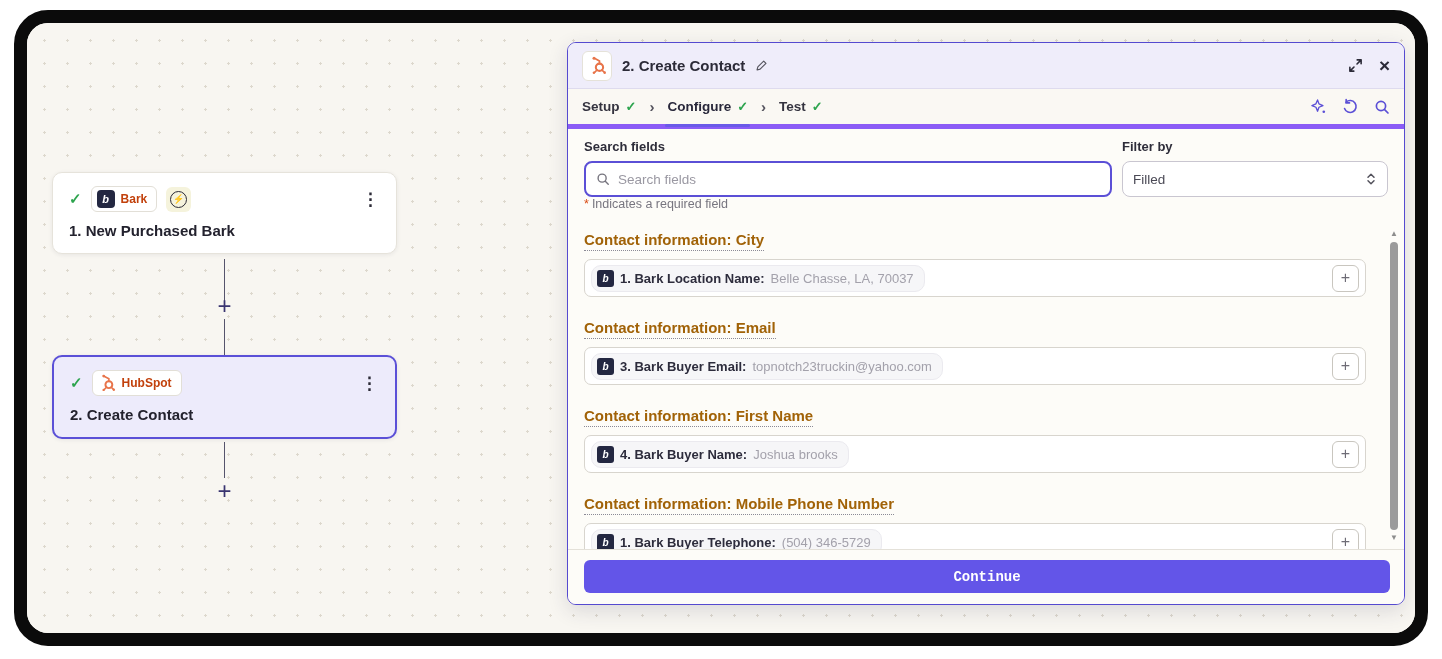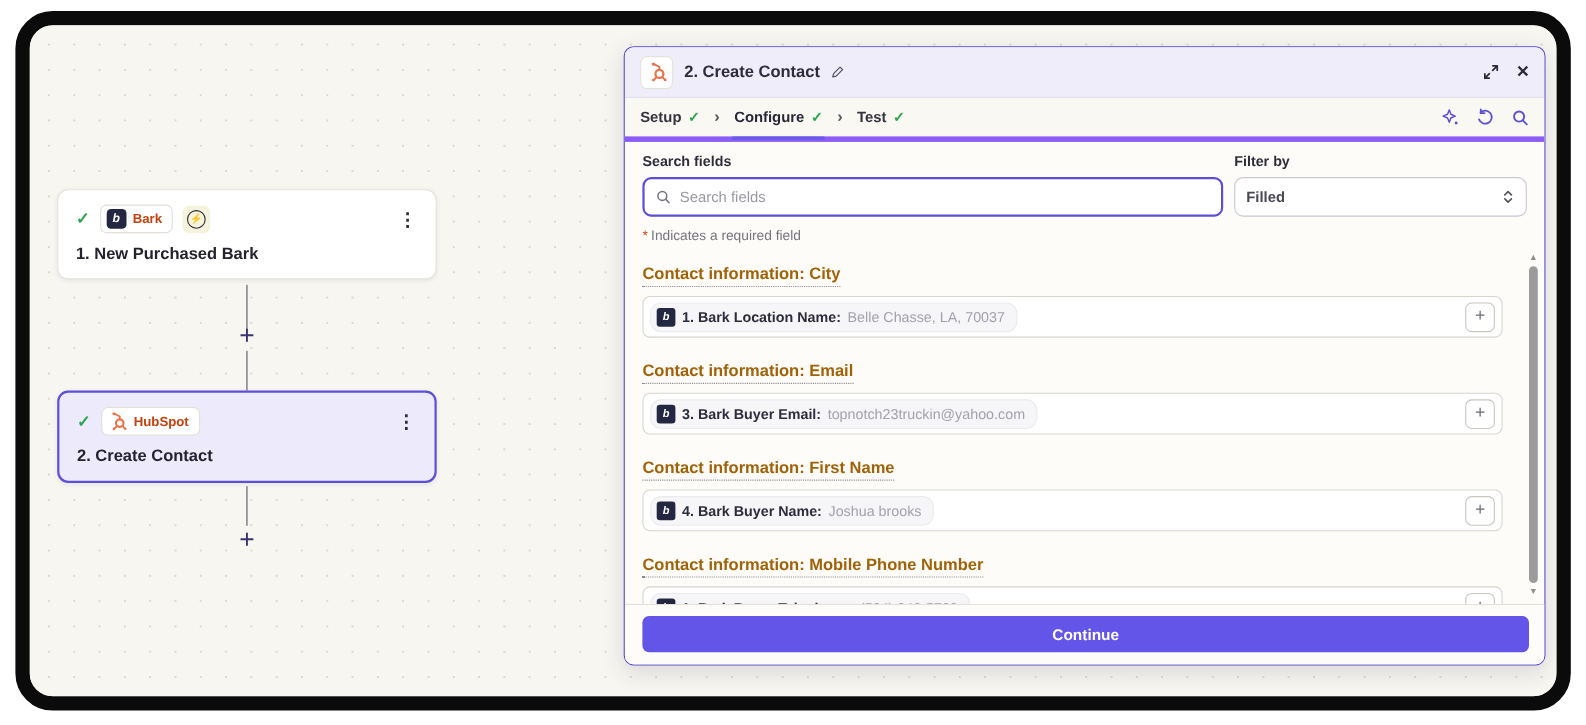--- a/index.html
+++ b/index.html
@@ -61,24 +61,24 @@
   .field-top-row { display:flex; gap:10px; }
   .col-search { width:530px; }
   .col-filter { width:267px; margin-left:auto; }
   .inp-label { display:block; font-size:13px; font-weight:600; color:#2e2d3a; margin-bottom:7px; }
   .search-box { display:flex; align-items:center; gap:8px; height:36px; background:#ffffff;
                 border:2px solid #5b4fd6; border-radius:8px; padding:0 10px; }
   .search-box input { flex:1; border:none; outline:none; font-size:13.5px; color:#35343f; background:transparent;
                       font-family:"Liberation Sans", sans-serif; }
   .search-box input::placeholder { color:#9a98a2; }
   .select-box { display:flex; align-items:center; height:36px; background:#ffffff; border:1px solid #c9c6d0;
-                border-radius:8px; padding:0 10px; cursor:pointer;font-weight:bold; }
+                border-radius:8px; padding:0 10px; cursor:pointer; }
   .select-box span { font-size:13.5px; color:#4a4955; }
   .select-chevrons { margin-left:auto; }
-  .req-note { margin-top:10px; font-size:12.5px; color:#77757f; }
+  .req-note { font-size:12.5px; color:#77757f; }
   .req-mark { color:#d9480f; margin-right:3px; }
 
   .fields-wrap { margin-top:20px; padding-right:22px; }
   .fgroup { margin-bottom:22px; }
   .flabel { display:inline-block; font-size:15px; font-weight:700; color:#a16207;
             border-bottom:1px dotted #8b8a96; padding-bottom:2px; margin-bottom:8px; }
   .frow { display:flex; align-items:center; height:38px; background:#ffffff; border:1px solid #d8d5ce;
           border-radius:7px; padding:0 6px; cursor:text; }
   .token { display:inline-flex; align-items:center; gap:6px; background:#f6f6f8; border:1px solid #ebeaef;
            border-radius:10px; padding:4px 10px 4px 5px; cursor:pointer; }
@@ -90,21 +90,21 @@
              border-radius:6px; color:#6e6c76; font-size:16px; line-height:1; cursor:pointer; }
 
   .scrollbar { position:absolute; top:100px; bottom:6px; right:3px; width:14px; display:flex;
                flex-direction:column; align-items:center; }
   .scroll-arrow { font-size:8px; color:#8d8d8d; cursor:pointer; line-height:10px; }
   .scroll-thumb { flex:1; width:8px; margin:3px 0; background:#9b9b9b; border-radius:5px; cursor:grab; }
 
   .p-footer { border-top:1px solid #e4e1d9; padding:10px 14px 11px 16px; background:#fdfcf8; }
   .continue-btn { width:100%; height:33px; background:#6355e8; border:none; border-radius:6px;
                   color:#ffffff; font-size:14px; font-weight:700; cursor:pointer;
-                  font-family:Liberation Sans, sans-serif; }
+                  font-family:Liberation Mono, monospace; }
   svg { display:block; }
 </style>
 </head>
 <body>
 
 <div class="frame">
   <div class="canvas">
 
     <div class="step-card" style="top:149px;">
       <div class="card-row1">

